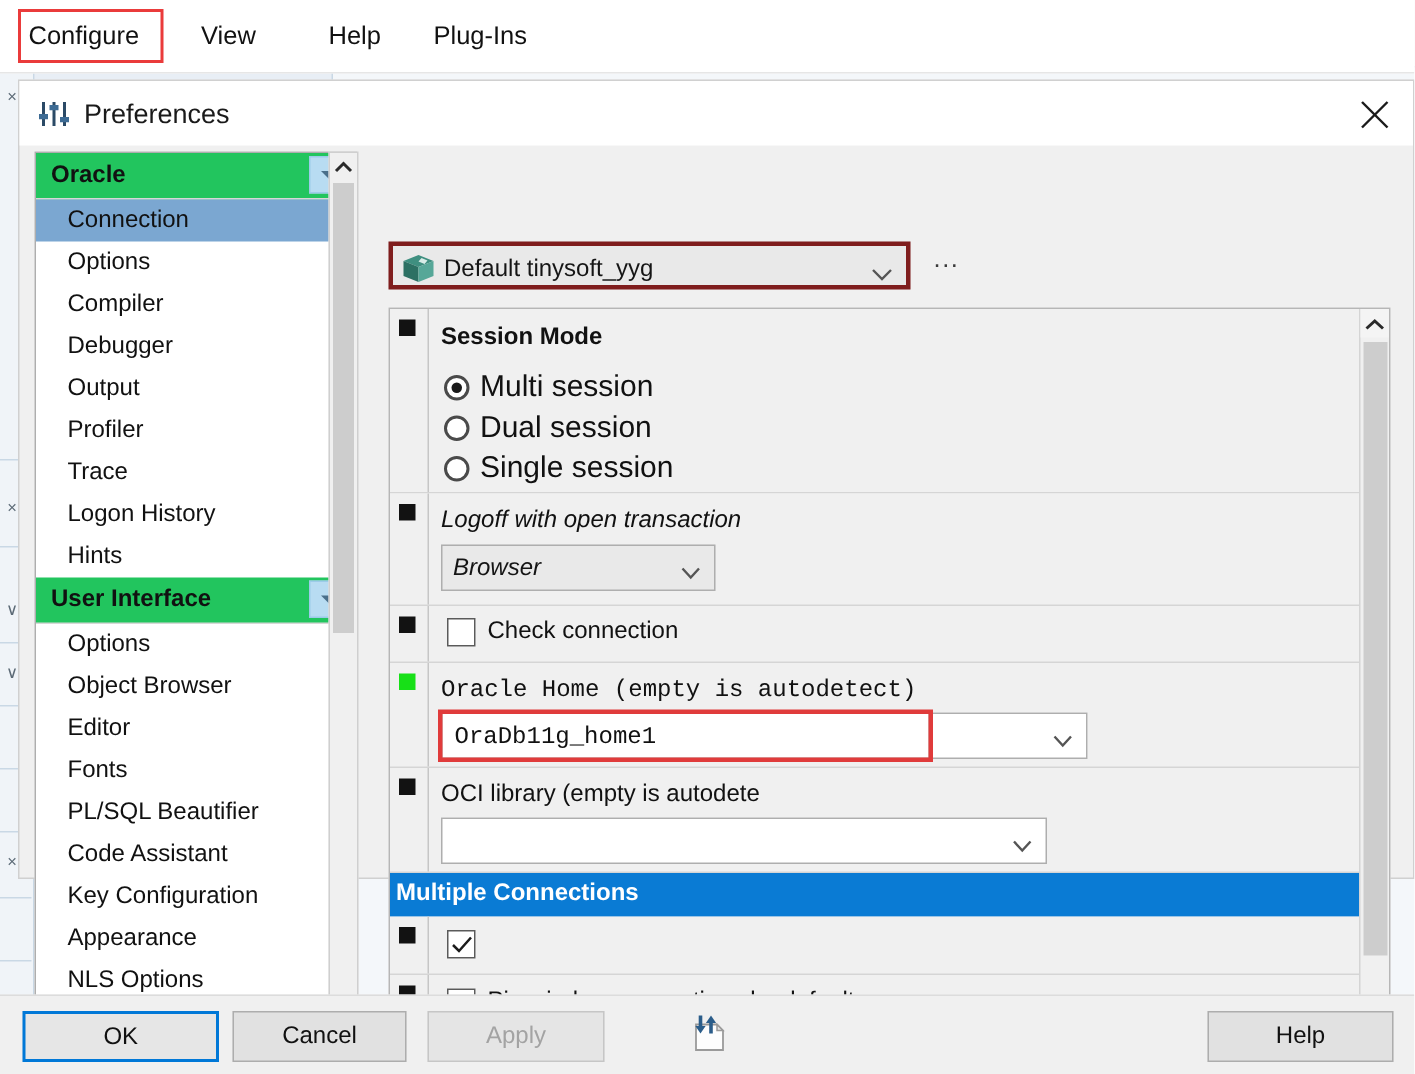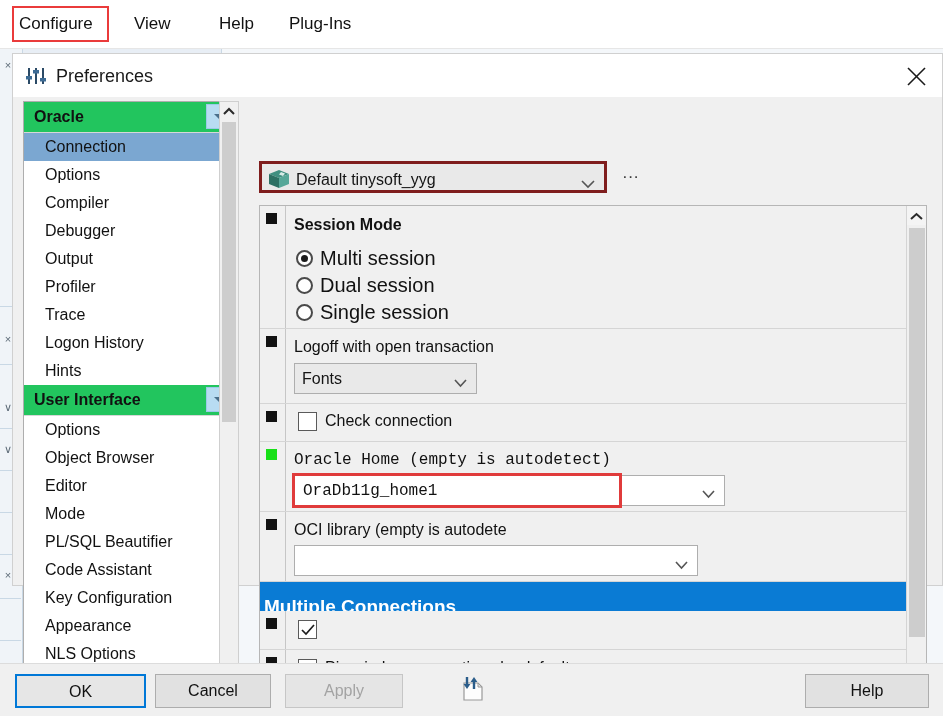--- a/index.html
+++ b/index.html
@@ -385,22 +385,22 @@
     pointer-events: none;
   }
   .blue-header {
     position: relative;
     height: 28px;
     background: #0a7bd4;
     border-bottom: 1px solid #0a7bd4;
   }
   .blue-header .bh-text {
     position: absolute;
-    left: 4px; top: 14px;
-    font-size: 19px;
+    left: 4px; top: 3px;
+    font-size: 16px;
     font-weight: bold;
     color: #ffffff;
     line-height: 22px;
     white-space: nowrap;
   }
   .panel-vscroll {
     position: absolute;
     right: 0px; top: 0px;
     width: 20px; height: 503px;
     background: #f0f0f0;
@@ -532,21 +532,21 @@
 
       <div class="cat-header">
         <div class="cat-header-label">User Interface</div>
         <div class="cat-header-btn">
             <div class="caret"></div>
           </div>
       </div>
       <div class="cat-item">Options</div>
       <div class="cat-item">Object Browser</div>
       <div class="cat-item">Editor</div>
-      <div class="cat-item">Mode</div>
+      <div class="cat-item">Fonts</div>
       <div class="cat-item">PL/SQL Beautifier</div>
       <div class="cat-item">Code Assistant</div>
       <div class="cat-item">Key Configuration</div>
       <div class="cat-item">Appearance</div>
       <div class="cat-item">NLS Options</div>
     </div>
 
     <div class="sidebar-vscroll">
       <div class="sb-arrow" style="top:0;">
         <svg width="12" height="9" viewBox="0 0 12 9">
@@ -601,27 +601,27 @@
               <div class="radio-outer"></div>
               <div class="radio-label">Dual session</div>
             </div>
             <div class="radio-row" style="top:95px;">
               <div class="radio-outer"></div>
               <div class="radio-label">Single session</div>
             </div>
           </div>
         </div>
 
-        <div class="srow" style="height:75px;">
+        <div class="srow" style="height:75px;font-style:italic;">
           <div class="marker"></div>
           <div class="divider"></div>
           <div class="body">
             <div class="field-label">Logoff with open transaction</div>
             <div class="sel-combo" style="left:2px; top:34px; width:183px; height:31px;">
-              <div class="sel-text">Fonts</div>
+              <div class="sel-text">Browser</div>
               <div class="sel-arrow">
                 <svg width="13" height="9" viewBox="0 0 13 9">
                     <polyline points="1,1 6.5,7 12,1" fill="none" stroke="#555" stroke-width="1.6"></polyline>
                   </svg>
               </div>
             </div>
           </div>
         </div>
 
         <div class="srow" style="height:38px;">

